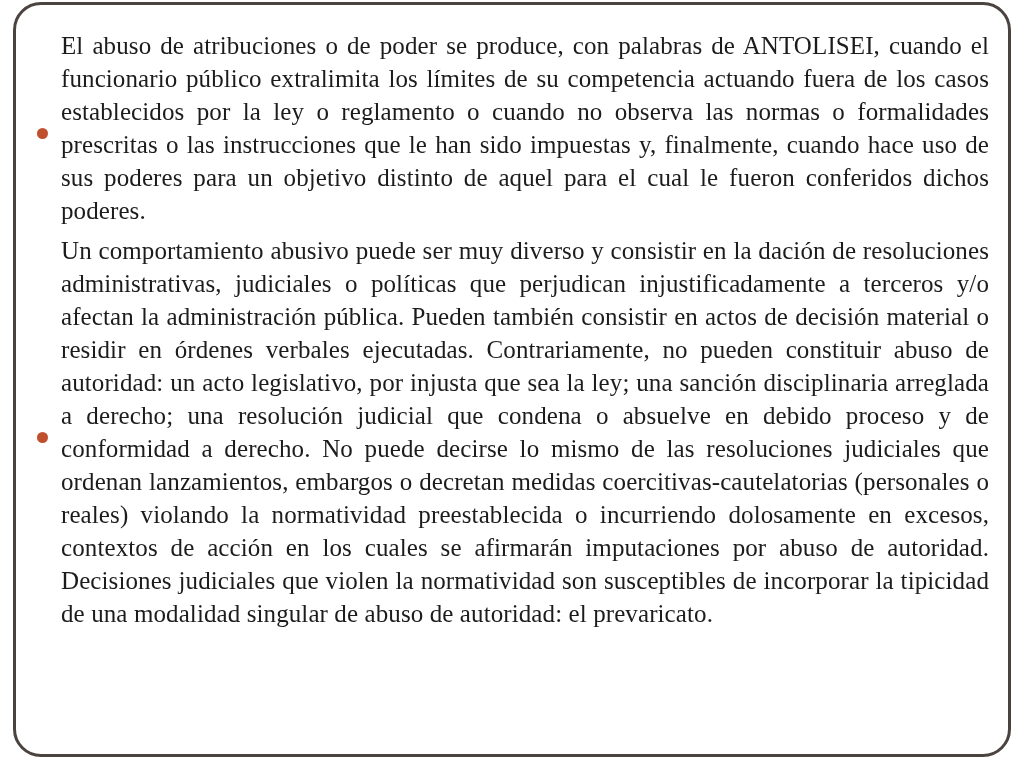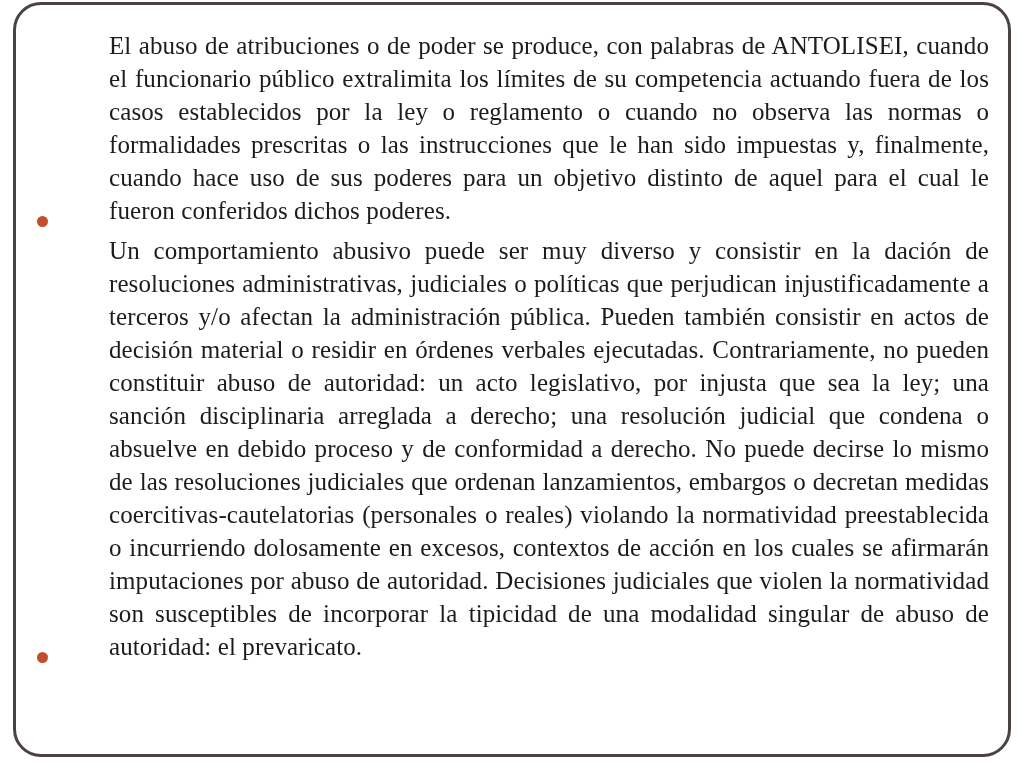--- a/index.html
+++ b/index.html
@@ -36,23 +36,22 @@
   .content {
     position: absolute;
     left: 21px;
     right: 19px;
     top: 24px;
     bottom: 16px;
     overflow: hidden;
   }
   .bullet-item {
     display: flex;
-    align-items: flex-end;
+    align-items: center;
     margin-bottom: 7px;
-    gap: 48px;
   }
   .bullet-marker {
     flex: 0 0 auto;
     width: 11px;
     height: 11px;
     border-radius: 50%;
     background: var(--bullet-marker, #c0502d);
     margin-top: 11px;
     margin-right: 13px;
   }

